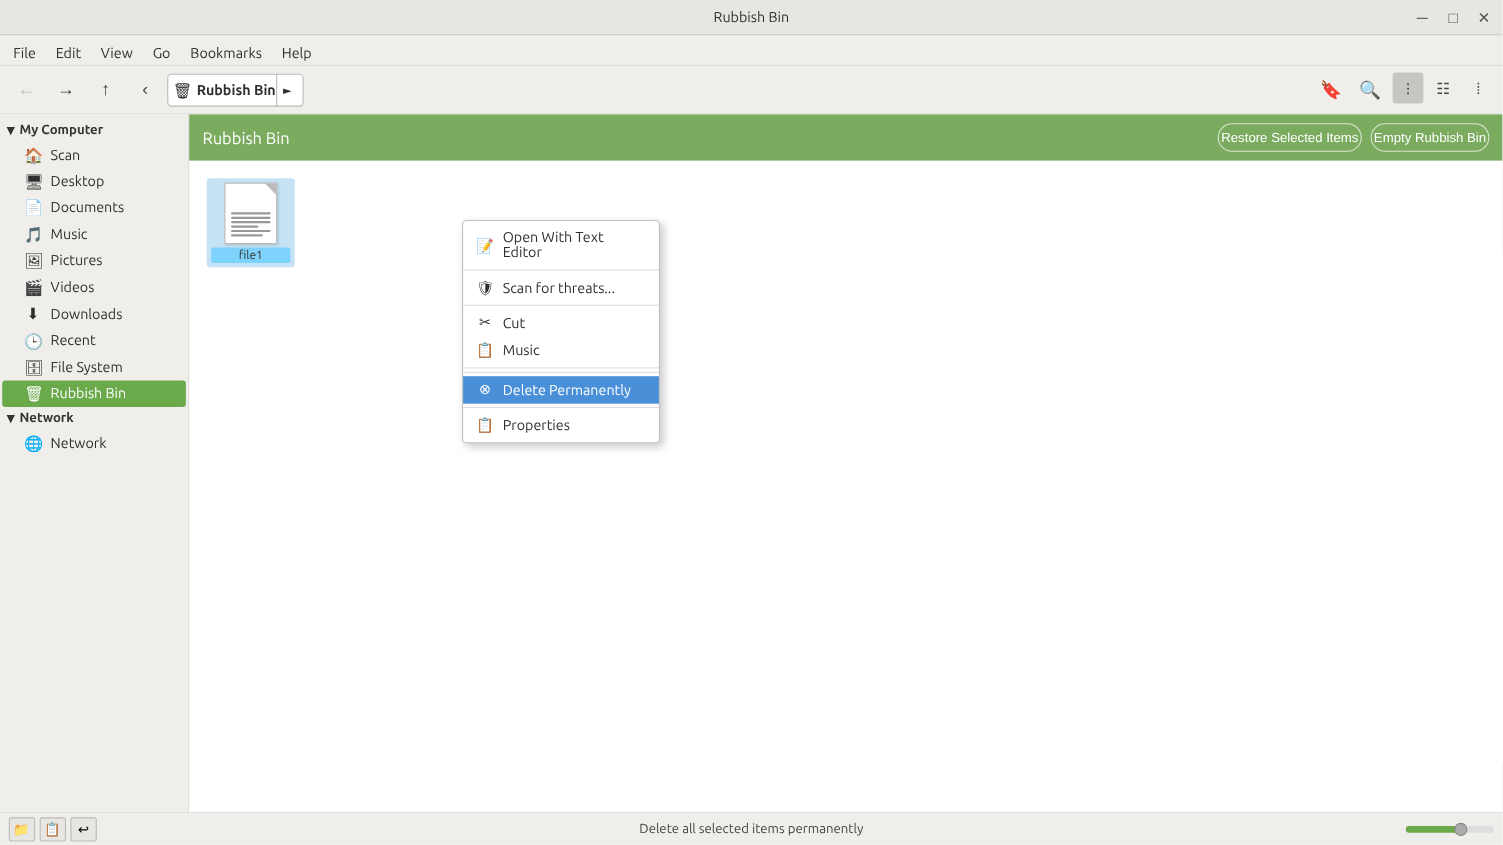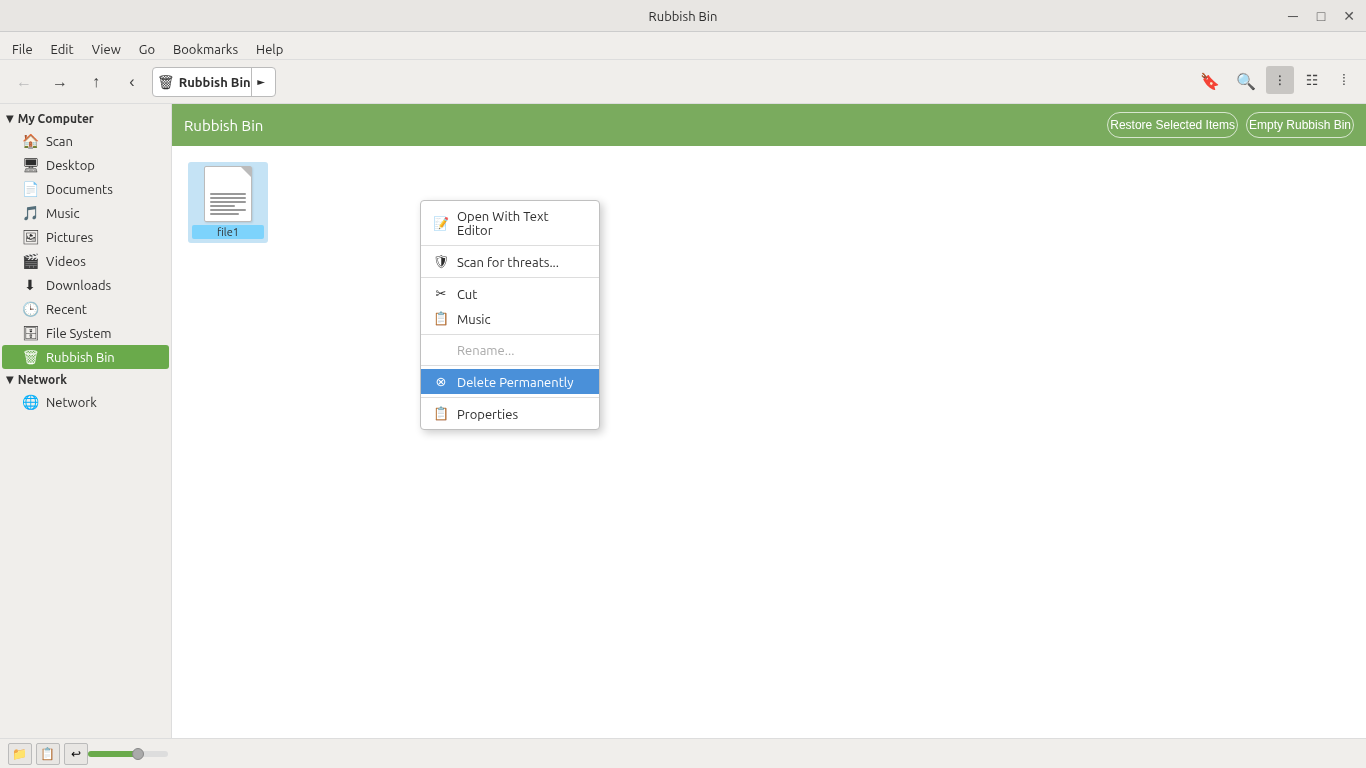--- a/index.html
+++ b/index.html
@@ -434,24 +434,20 @@
           <div class="ctx-separator"></div>
           <div class="ctx-item">
             <span class="ctx-icon">✂</span>
             <span>Cut</span>
           </div>
           <div class="ctx-item">
             <span class="ctx-icon">📋</span>
             <span>Music</span>
           </div>
           <div class="ctx-separator"></div>
-          <div class="ctx-item disabled">
-            <span class="ctx-icon"></span>
-            <span>Rename...</span>
-          </div>
           <div class="ctx-separator"></div>
           <div class="ctx-item highlighted">
             <span class="ctx-icon">⊗</span>
             <span>Delete Permanently</span>
           </div>
           <div class="ctx-separator"></div>
           <div class="ctx-item">
             <span class="ctx-icon">📋</span>
             <span>Properties</span>
           </div>
@@ -459,18 +455,21 @@
     </div>
   </div>
 </div>
 
 <div id="statusbar">
   <div class="statusbar-left">
     <button class="statusbar-btn">📁</button>
     <button class="statusbar-btn">📋</button>
     <button class="statusbar-btn">↩</button>
   </div>
+  <div class="statusbar-center">
+    <span>Delete all selected items permanently</span>
+  </div>
   <div class="statusbar-right">
     <div class="zoom-slider">
       <div class="zoom-thumb"></div>
     </div>
   </div>
 </div>
 
 </body></html>

